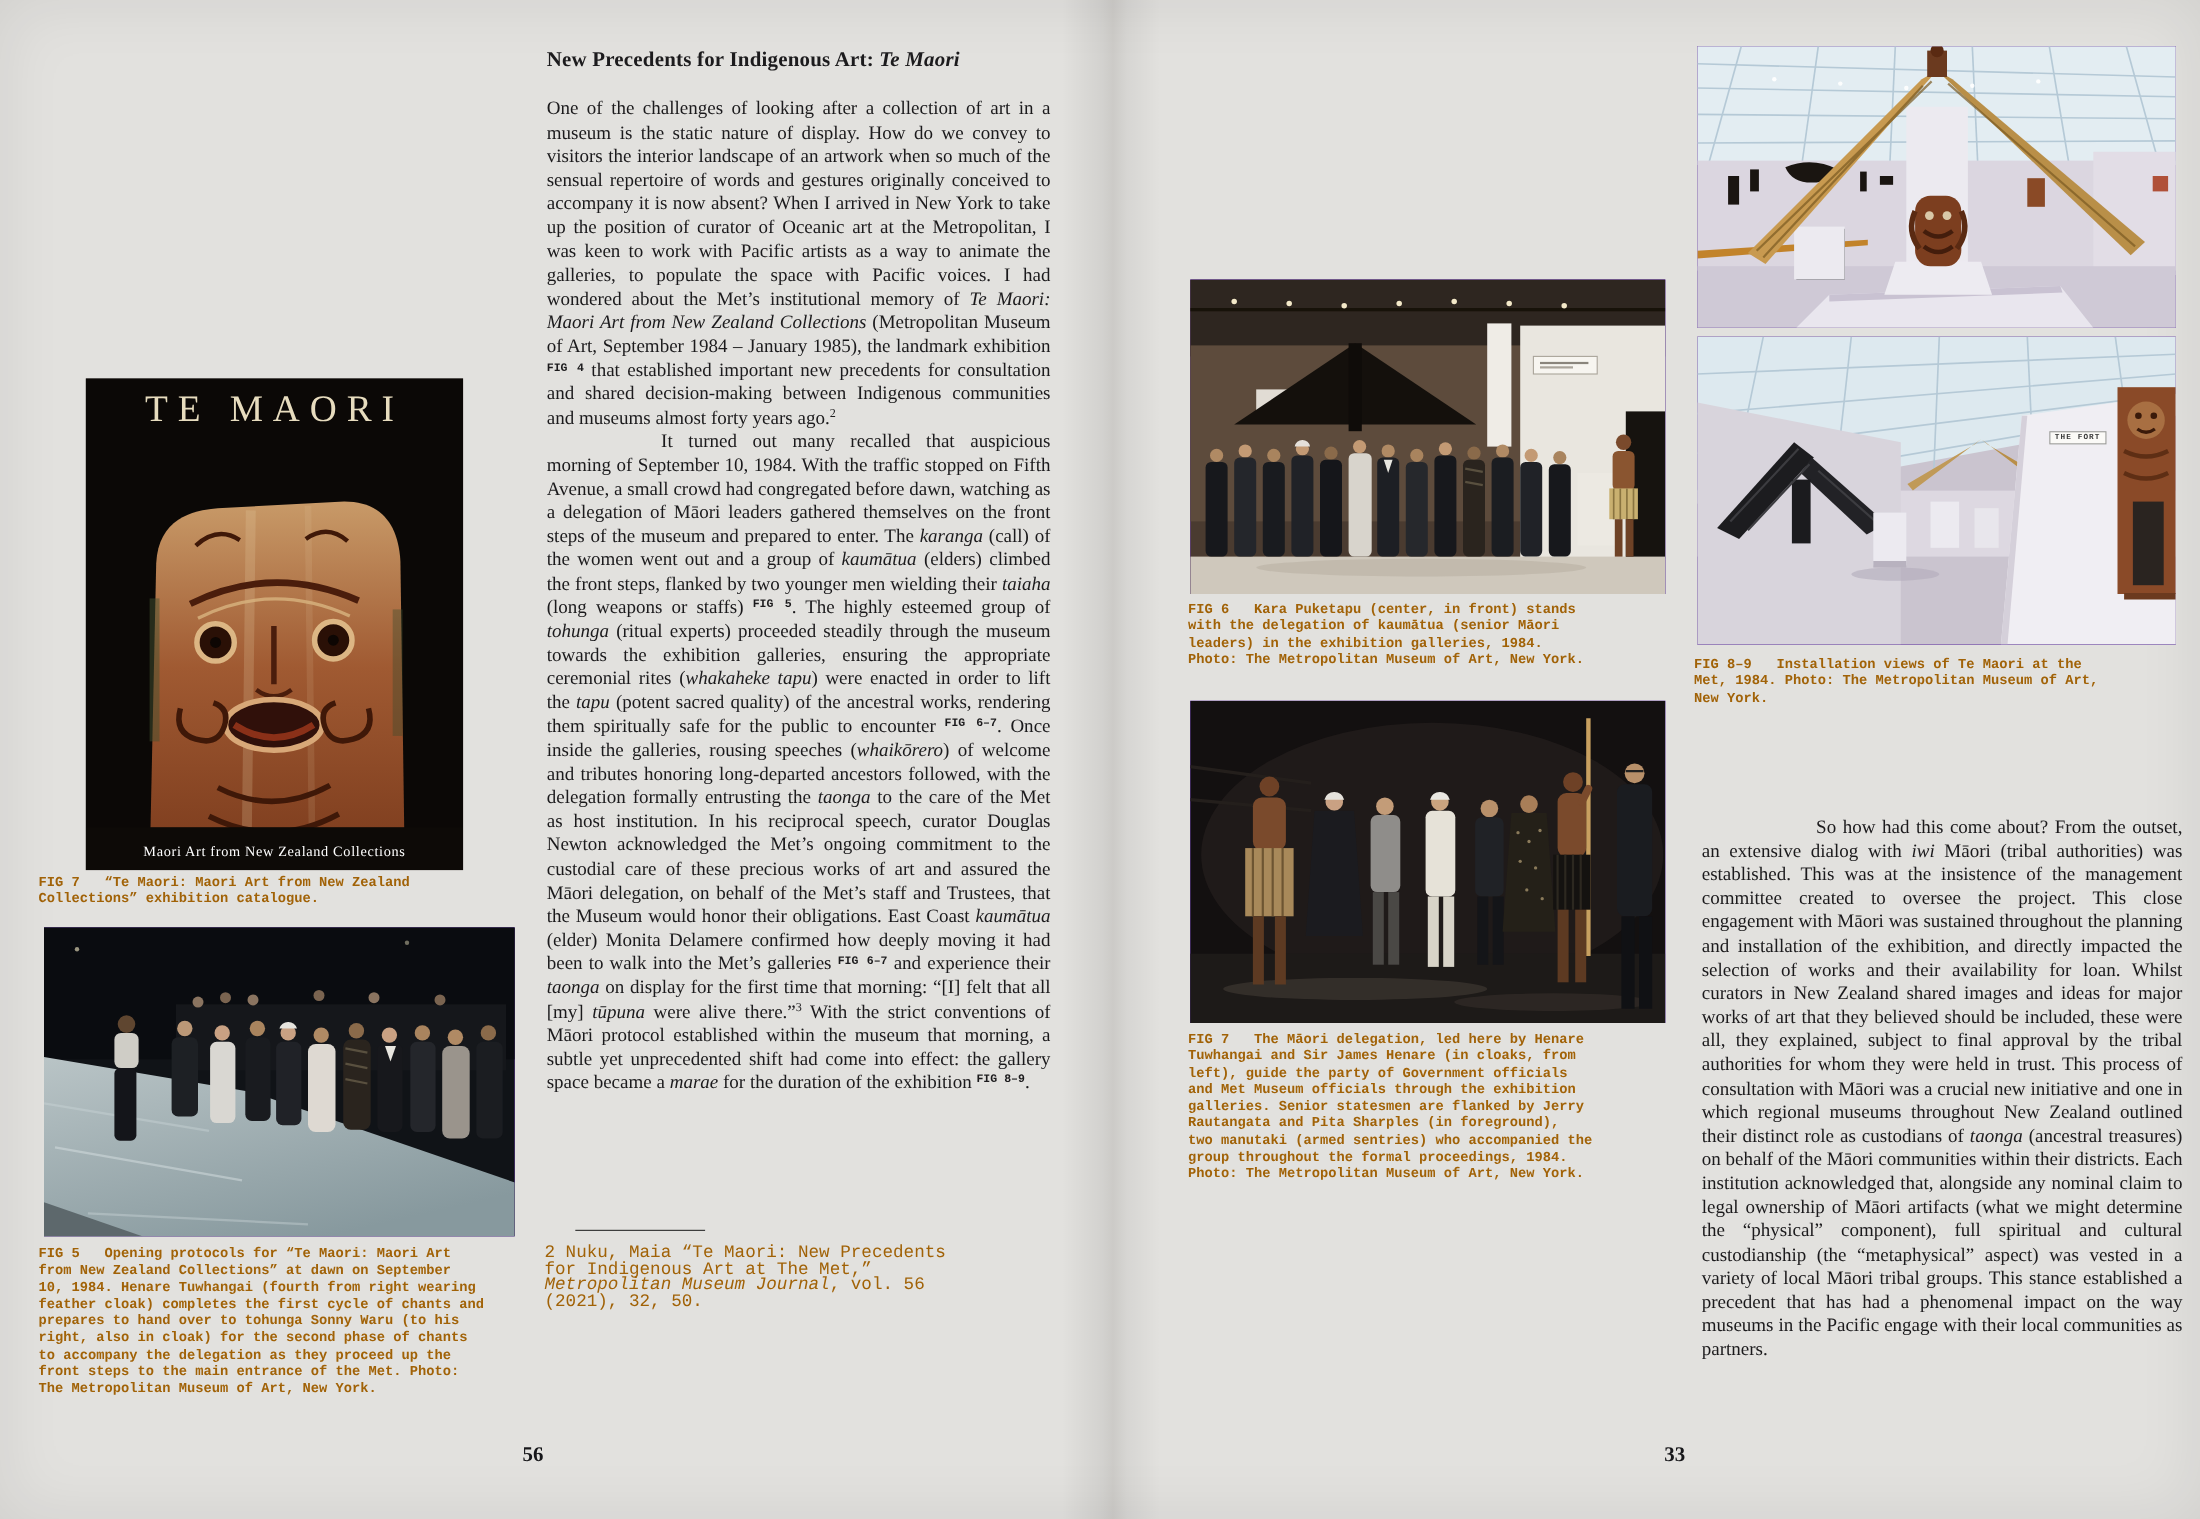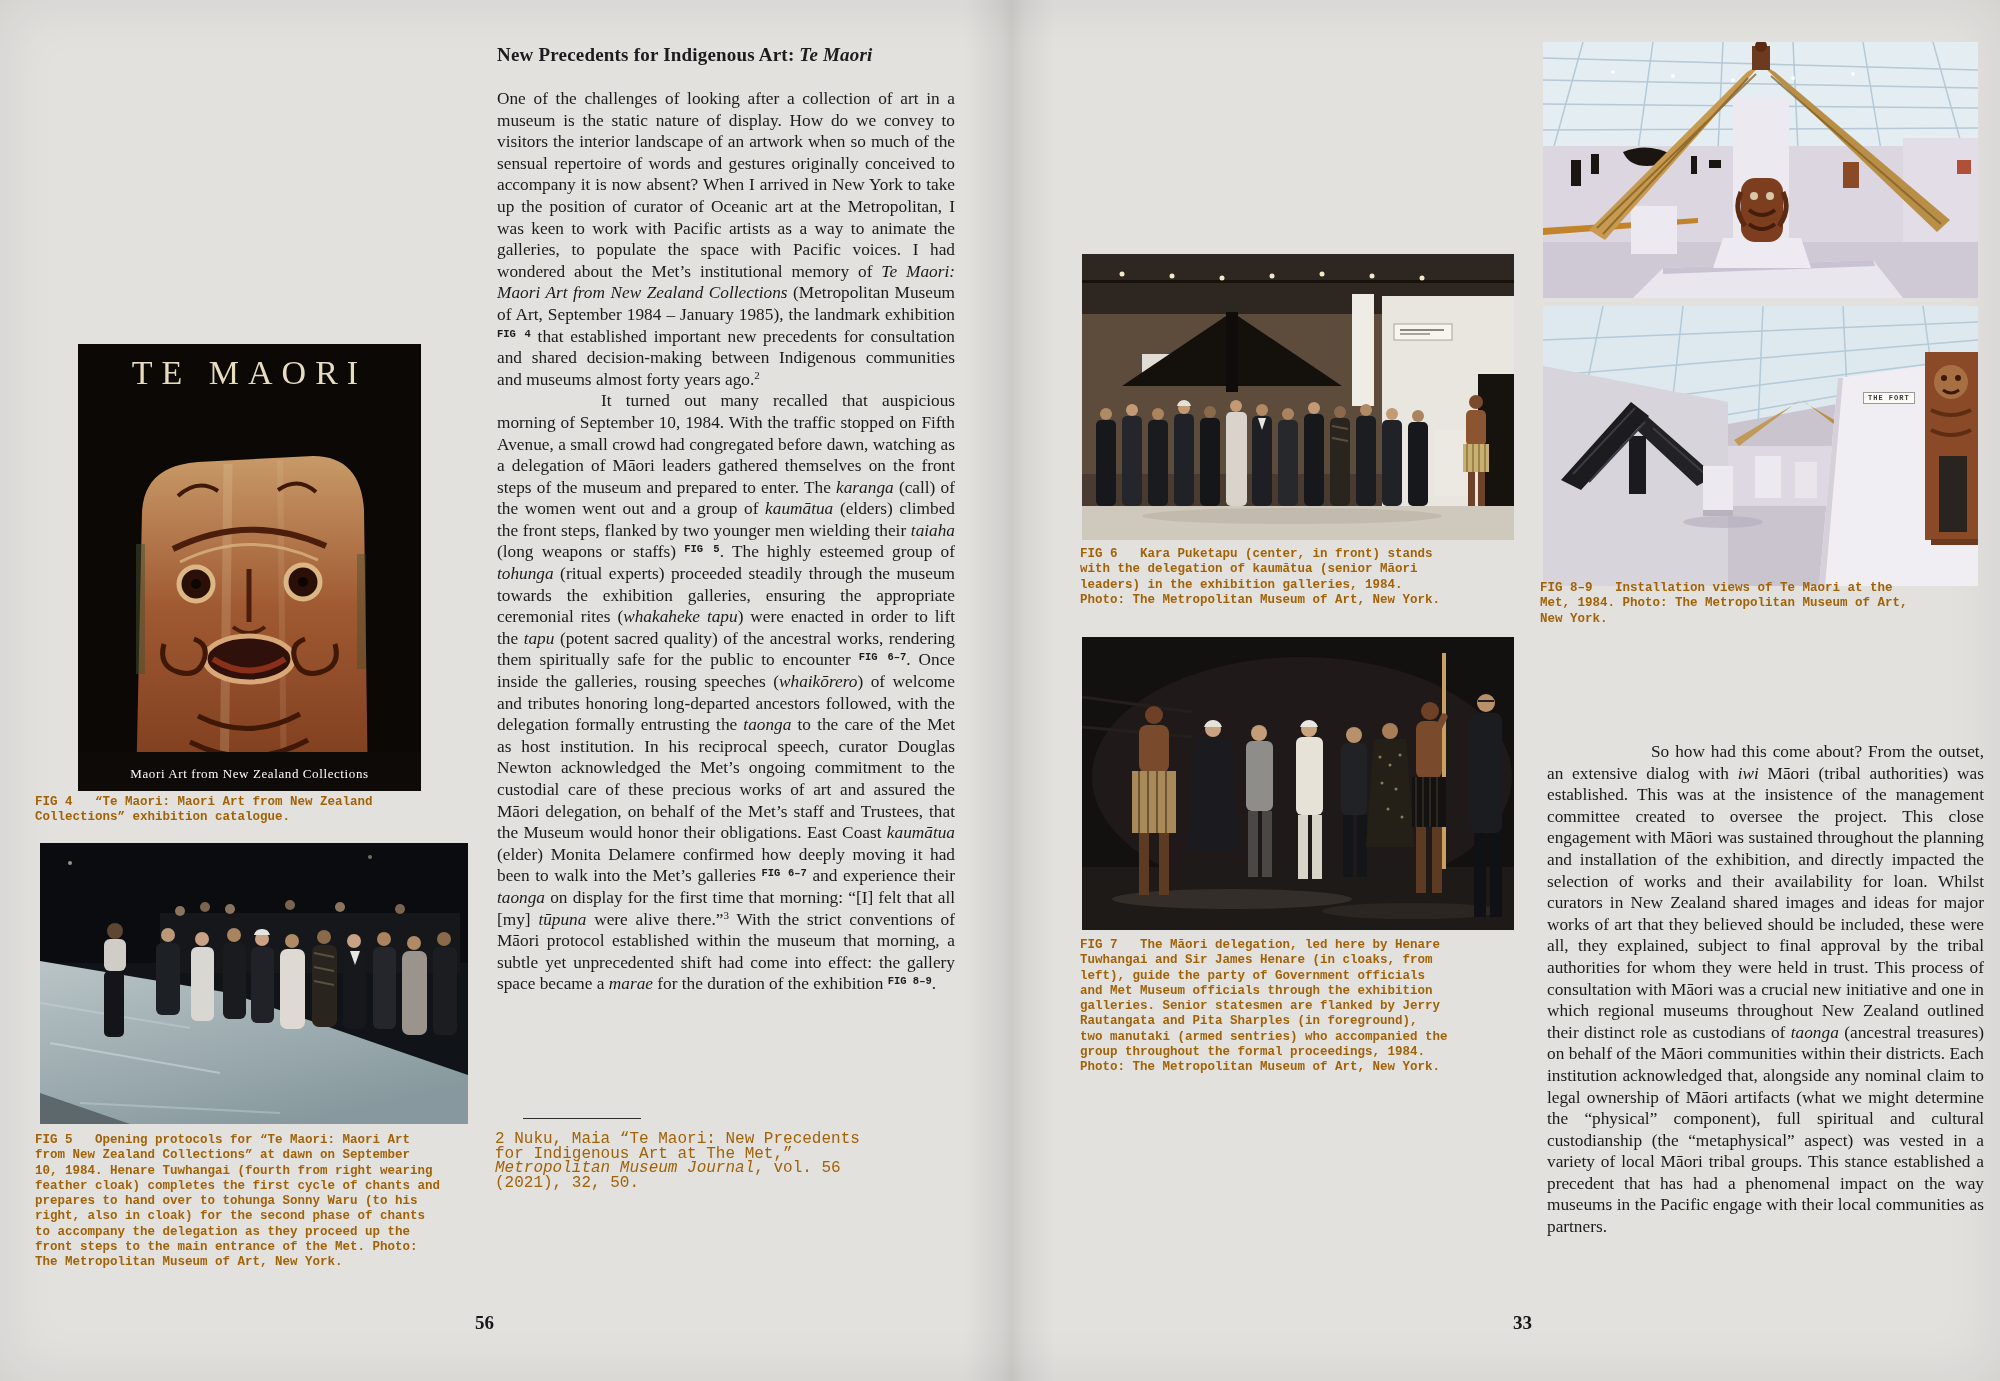--- a/index.html
+++ b/index.html
@@ -90,21 +90,21 @@
       <path d="M257,300 q6,22 -14,28 q-20,6 -26,-12 q-5,-16 10,-21" stroke="#3f1808" stroke-width="5" fill="none"></path>
       <path d="M120,372 Q171,398 222,370" stroke="#3f1808" stroke-width="5" fill="none"></path>
       <path d="M112,398 Q171,428 230,396" stroke="#3f1808" stroke-width="5" fill="none"></path>
       <path d="M120,424 Q171,447 222,422" stroke="#55230e" stroke-width="4" fill="none"></path>
       <rect x="0" y="408" width="343" height="39" fill="#0d0a07"></rect>
     </svg>
     <div class="cover-title">TE MAORI</div>
     <div class="cover-sub">Maori Art from New Zealand Collections</div>
   </div>
 
-  <div class="abs cap" style="left:35px;top:795px;width:458px;">FIG 4   “Te Maori: Maori Art from New Zealand
+  <div class="abs cap" style="left:35px;top:795px;width:458px;">FIG 7   “Te Maori: Maori Art from New Zealand
 Collections” exhibition catalogue.</div>
 
   <div class="abs photo" style="left:40px;top:843px;width:428px;height:281px;">
     <svg width="428" height="281" viewBox="0 0 428 281">
       <defs>
         <linearGradient id="pav" x1="0" y1="0" x2="0.6" y2="1">
           <stop offset="0" stop-color="#b9c4c6"></stop>
             <stop offset="1" stop-color="#87999e"></stop>
         </linearGradient>
       </defs>
@@ -437,21 +437,21 @@
       <circle cx="401" cy="72" r="3" fill="#3a1a0a"></circle>
         <circle cx="415" cy="72" r="3" fill="#3a1a0a"></circle>
       <path d="M400,84 q8,6 16,0" stroke="#3a1a0a" stroke-width="3" fill="none"></path>
       <path d="M388,104 q20,10 40,0 M388,124 q20,10 40,0" stroke="#5e2e14" stroke-width="4" fill="none"></path>
       <rect x="396" y="150" width="28" height="76" fill="#2a2420"></rect>
       <path d="M388,236 h47" stroke="#6b3a1f" stroke-width="6"></path>
     </svg>
     <div class="gallery-label" style="left:320px;top:86px;">THE FORT</div>
   </div>
 
-  <div class="abs cap" style="left:1540px;top:581px;width:452px;">FIG 8–9   Installation views of Te Maori at the
+  <div class="abs cap" style="left:1540px;top:597px;width:452px;">FIG 8–9   Installation views of Te Maori at the
 Met, 1984. Photo: The Metropolitan Museum of Art,
 New York.</div>
 
   <div class="abs bodycol right-body">
     <p class="indent"><span>So how had this come about? From the outset, an extensive dialog with </span><span class="seg-i">iwi</span><span> Māori (tribal authorities) was established. This was at the insistence of the management committee created to oversee the project. This close engagement with Māori was sustained throughout the planning and installation of the exhibition, and directly impacted the selection of works and their availability for loan. Whilst curators in New Zealand shared images and ideas for major works of art that they believed should be included, these were all, they explained, subject to final approval by the tribal authorities for whom they were held in trust. This process of consultation with Māori was a crucial new initiative and one in which regional museums throughout New Zealand outlined their distinct role as custodians of </span><span class="seg-i">taonga</span><span> (ancestral treasures) on behalf of the Māori communities within their districts. Each institution acknowledged that, alongside any nominal claim to legal ownership of Māori artifacts (what we might determine the “physical” component), full spiritual and cultural custodianship (the “metaphysical” aspect) was vested in a variety of local Māori tribal groups. This stance established a precedent that has had a phenomenal impact on the way museums in the Pacific engage with their local communities as partners.</span></p>
   </div>
 
   <div class="abs pagenum" style="left:1513px;top:1312px;">33</div>
 </div>
 

